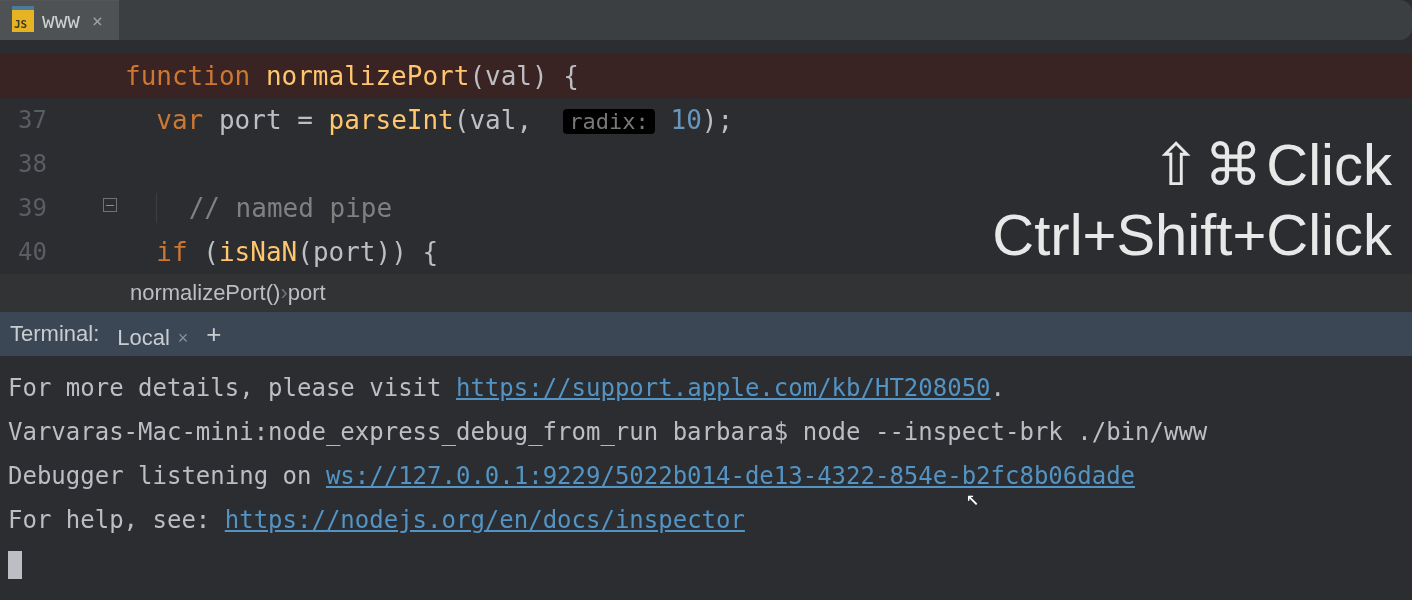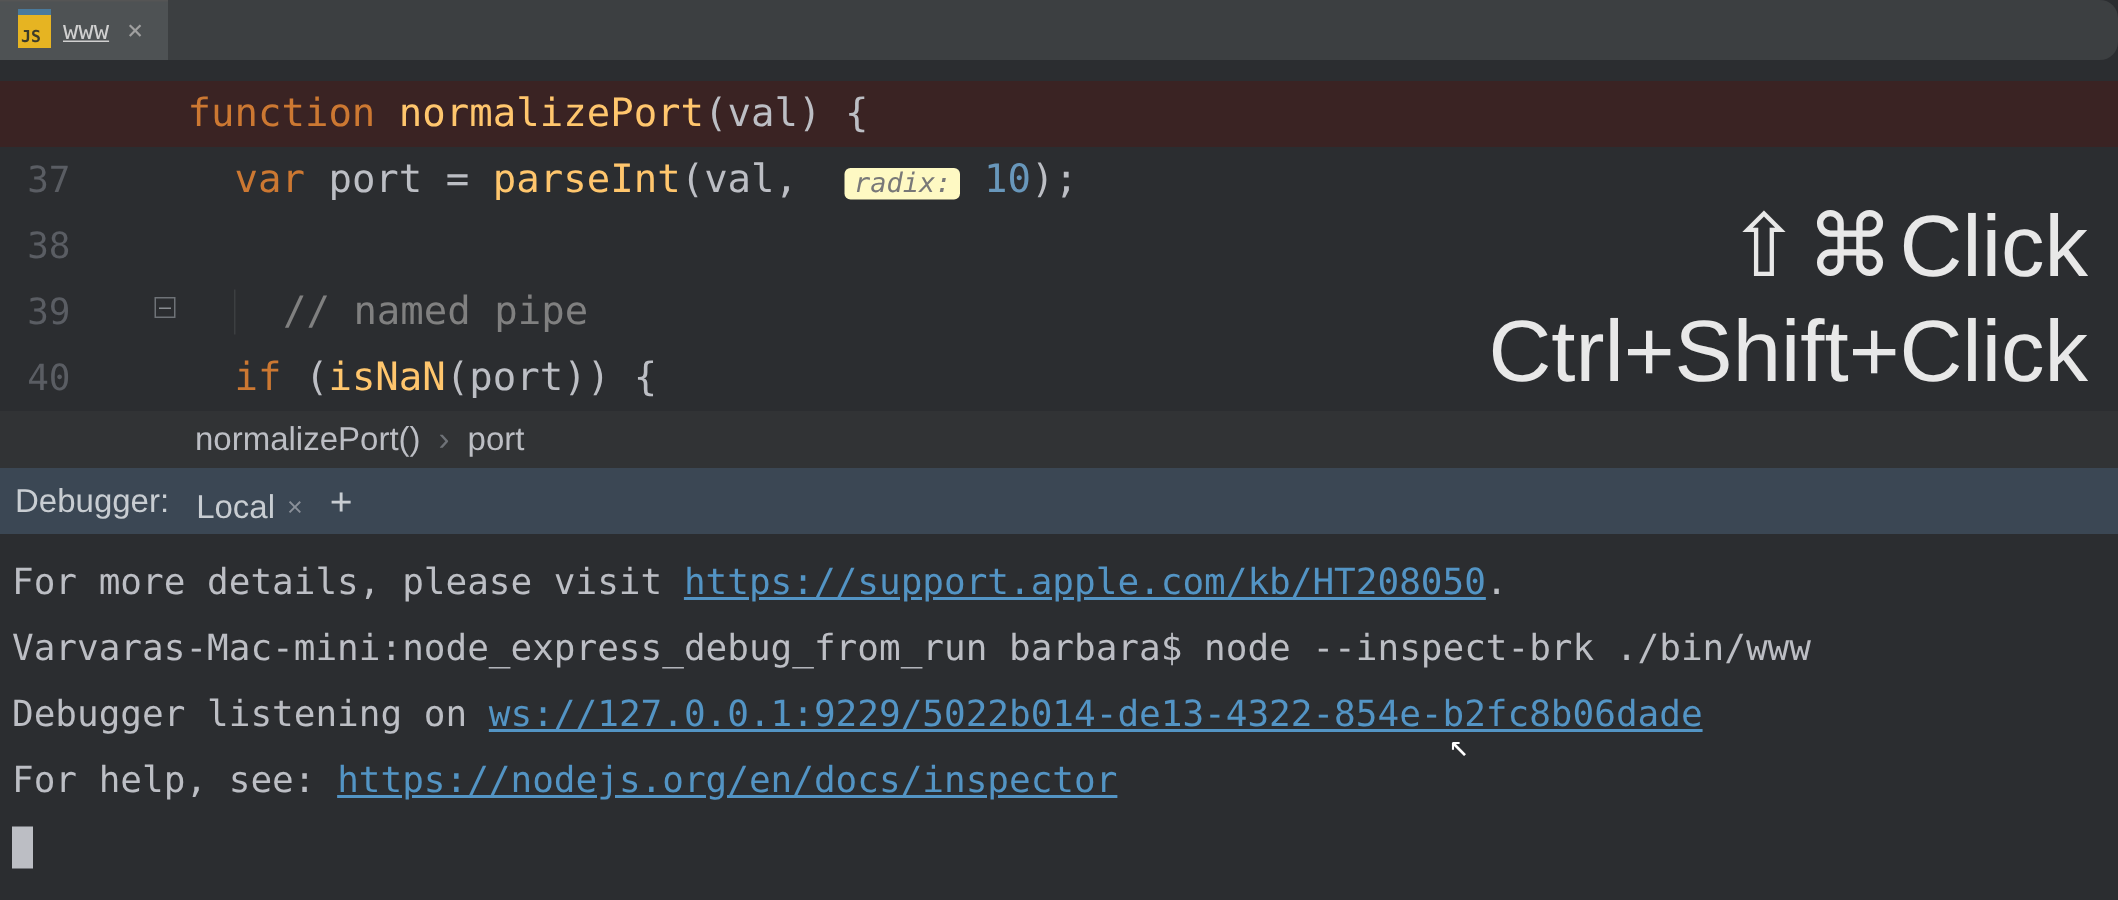--- a/index.html
+++ b/index.html
@@ -43,21 +43,21 @@
     padding: 1px 2px;
     position: relative;
   }
   .js-icon::before {
     content: "";
     position: absolute;
     left: 0; right: 0; top: -4px;
     height: 4px;
     background: #4a7a9c;
   }
-  .file-tab-name { color: #d0d0d0; font-size: 17px; text-decoration: underline; }
+  .file-tab-name { color: #d0d0d0; font-size: 21px; }
   .file-tab-close { color: #a0a0a0; font-size: 18px; padding: 0 4px; cursor: pointer; }
 
   
   .editor {
     display: flex;
     flex: 0 0 auto;
     background: #2b2d30;
     position: relative;
   }
   .gutter {
@@ -99,21 +99,21 @@
     padding-top: 14px;
     font-size: 26px;
     position: relative;
   }
   .code .line { height: 44px; line-height: 44px; white-space: pre; }
   .line.bp-line { background: #3a2323; margin-left:-125px; padding-left:125px; margin-right:-2000px; padding-right:2000px;}
   .kw { color: #cc7832; }
   .fn { color: #ffc66d; }
   .ident { color: #bcbec4; }
   .punc { color: #bcbec4; }
-  .hint { color: #787878; background:#fef9c3; padding:0 6px; border-radius:4px; font-size:18px;font-style:italic;}
+  .hint { color: #787878; background:#000000; padding:0 6px; border-radius:4px; font-size:22px;}
   .num { color: #6897bb; }
   .cmt { color: #808080; }
   .indent-guide { border-left: 1px solid #3c3f41; }
 
   
   .overlay {
     position: absolute;
     right: 20px;
     top: 90px;
     text-align: right;
@@ -125,21 +125,20 @@
   .overlay .sc2 { font-size: 58px; text-align: right; }
   .key-sym { font-size: 58px; }
 
   
   .breadcrumb {
     height: 38px;
     background: #313335;
     display: flex;
     align-items: center;
     padding-left: 130px;
-    gap: 12px;
     font-size: 22px;
     color: #bcbec4;
     font-family: "Helvetica Neue", Arial, sans-serif;
   }
   .breadcrumb .sep { color: #6e7277; }
 
   
   .term-header {
     height: 44px;
     background: #3b4754;
@@ -244,21 +243,21 @@
   </div>
 </div>
 
 <div class="breadcrumb">
   <span>normalizePort()</span>
   <span class="sep">›</span>
   <span>port</span>
 </div>
 
 <div class="term-header">
-  <span class="term-title">Debugger:</span>
+  <span class="term-title">Terminal:</span>
   <span class="term-tab">
     <span>Local</span>
     <span class="term-tab-close">×</span>
   </span>
   <span class="term-add">+</span>
 </div>
 
 <div class="term-body">
   <div class="tl"><span>For more details, please visit </span><span class="tlink">https://support.apple.com/kb/HT208050</span><span>.</span></div>
   <div class="tl">Varvaras-Mac-mini:node_express_debug_from_run barbara$ node --inspect-brk ./bin/www</div>

